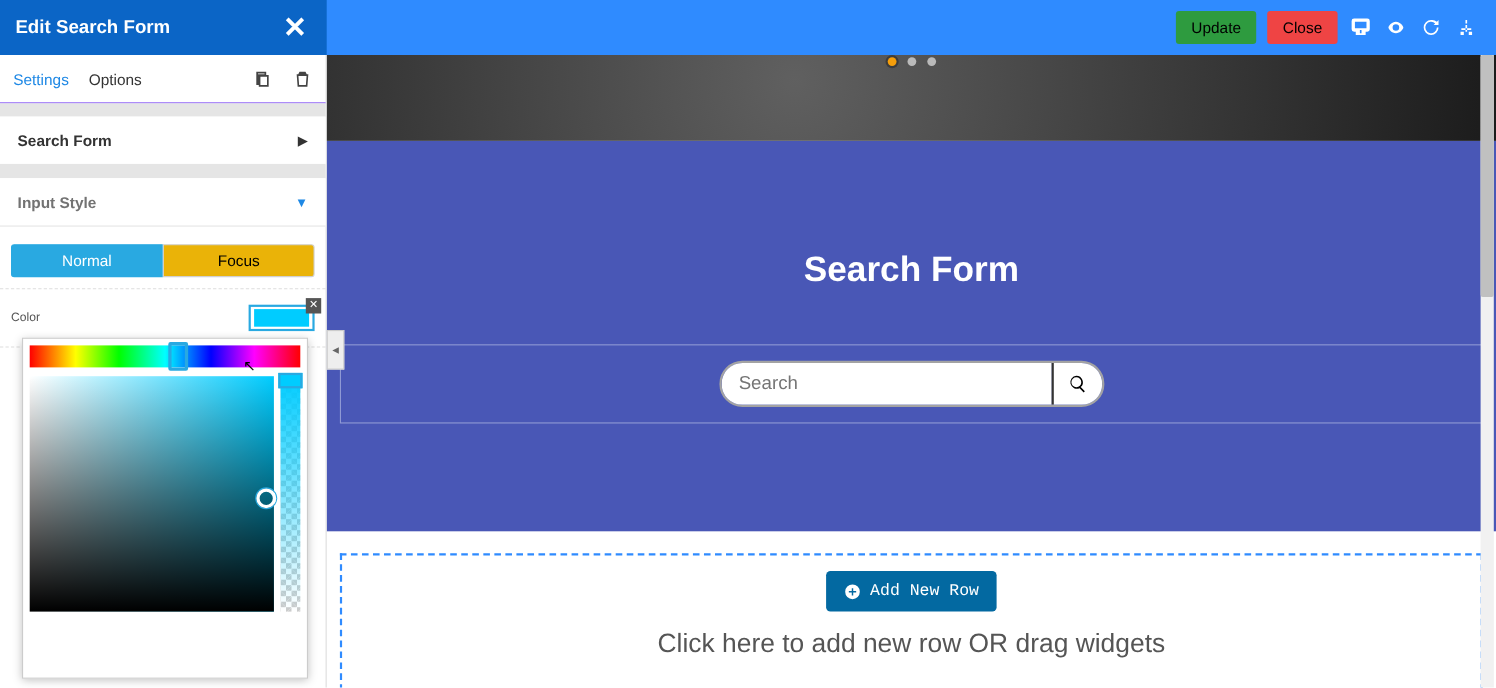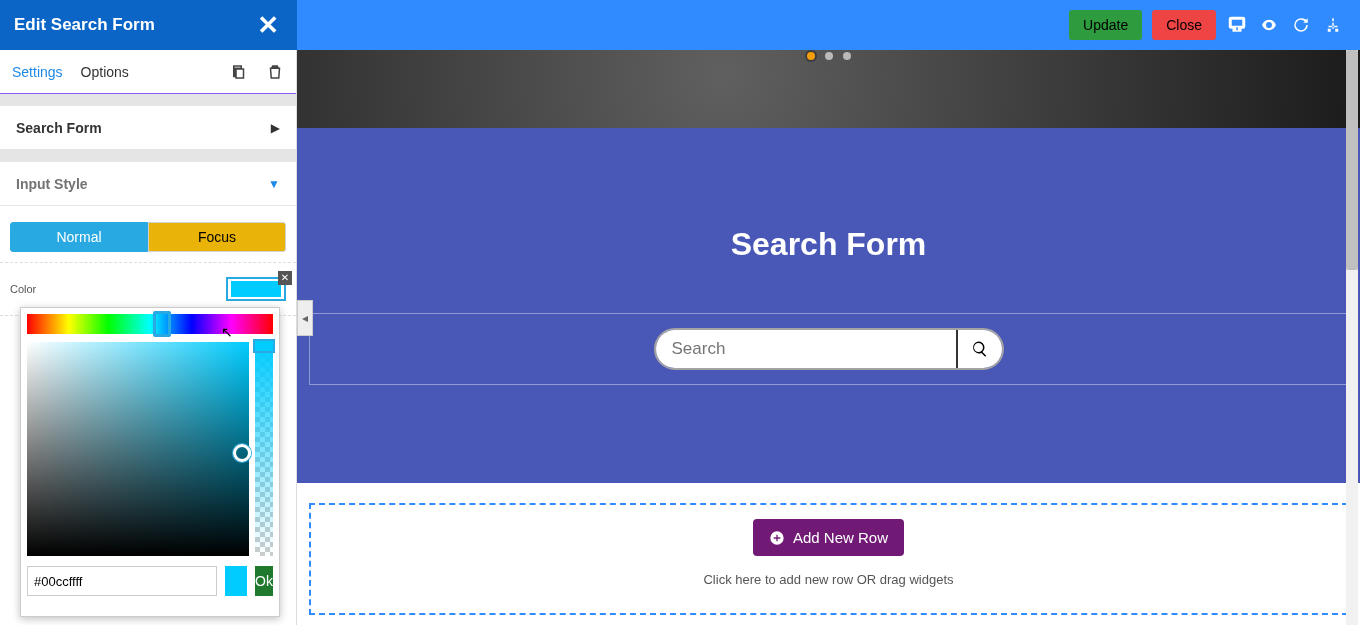--- a/index.html
+++ b/index.html
@@ -81,22 +81,22 @@
 .search-outline { width: calc(100% - 24px); margin: 0 12px; padding: 14px 0; border: 1px solid #8f99d4; display: flex; justify-content: center; }
 .search-pill { display: flex; align-items: center; border-radius: 26px; overflow: hidden; border: 2px solid #a3a3a3; height: 42px; }
 .search-pill input { border: none; outline: none; padding: 0 16px; font-size: 17px; width: 300px; height: 100%; }
 .search-pill .mag { width: 46px; height: 100%; display: flex; align-items: center; justify-content: center; border-left: 2px solid #333; background: #fff; }
 .mag svg { width: 18px; height: 18px; fill: #000; }
 
 .dropzone { margin: 20px 12px 0; border: 2px dashed #2f8bff; padding: 14px 0 26px; text-align: center; }
 .dz-btns { display: flex; gap: 10px; justify-content: center; margin-bottom: 16px; }
 .dz-btn { border: none; color: #fff; padding: 10px 16px; font-size: 15px; border-radius: 4px; cursor: pointer; display: inline-flex; align-items: center; gap: 8px; }
 .dz-teal { background: #2aa7a1; }
-.dz-blue { background: #701a75; }
-.dz-hint { font-size: 13px; color: #555; }
+.dz-blue { background: #0369a1; font-family: Liberation Mono, monospace; }
+.dz-hint { font-size: 24px; color: #555; }
 
 .scrollbar { position: absolute; right: 2px; top: 50px; width: 12px; bottom: 0; background: #f1f1f1; }
 .scroll-thumb { position: absolute; top: 0; width: 100%; height: 220px; background: #c0c0c0; border-radius: 2px; }
 </style>
 </head>
 <body>
 
 <div class="topbar">
   <div class="topbar-left">
     <span class="panel-title">Edit Search Form</span>
@@ -174,25 +174,20 @@
       <div class="cursor-arrow" style="left:194px; top:10px;">↖</div>
     </div>
     <div class="picker-body">
       <div class="sat-box">
         <div class="sat-handle" style="left:206px; top:102px;"></div>
       </div>
       <div class="alpha-col">
         <div class="alpha-fill"></div>
         <div class="alpha-handle"></div>
       </div>
-    </div>
-    <div class="picker-footer">
-      <input class="hex-in" value="#00ccffff" style="">
-      <div class="preview" style="background:#00ccff"></div>
-      <button class="ok-btn">Ok</button>
     </div>
   </div>
 </div>
 
 <div class="collapse-handle">◂</div>
 
 <div class="canvas">
   <div class="hero">
     <div class="dots">
       <span class="dot active"></span>

